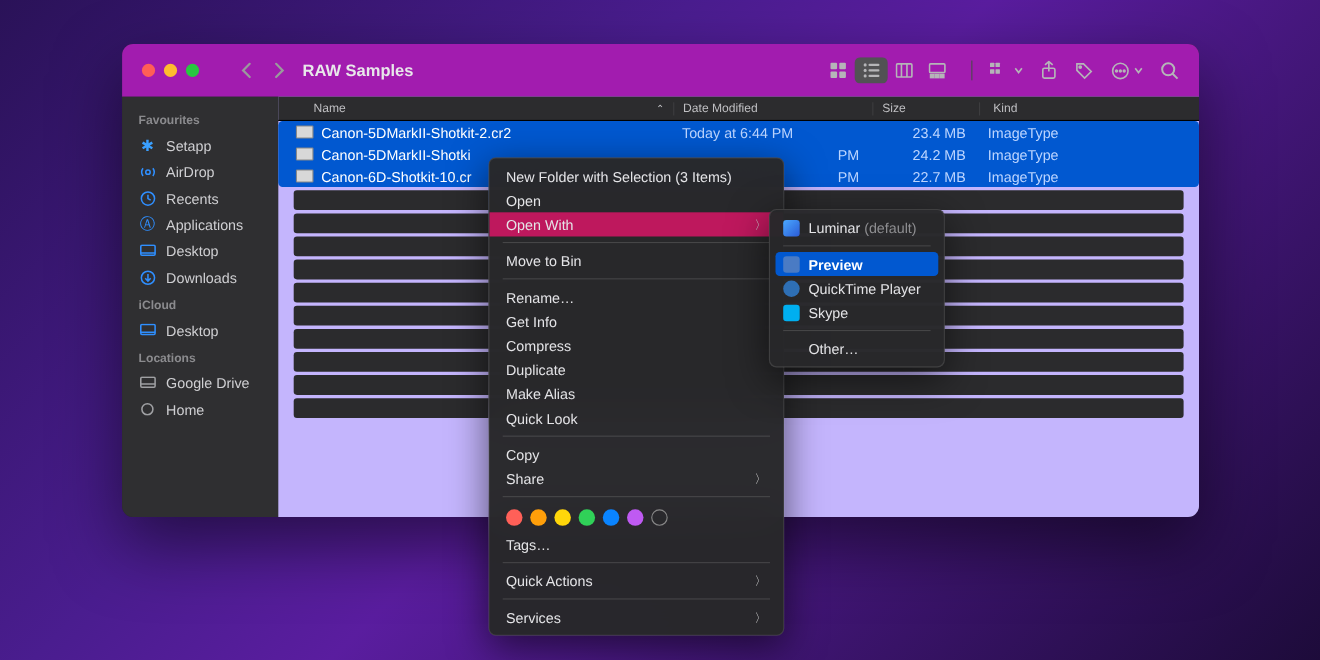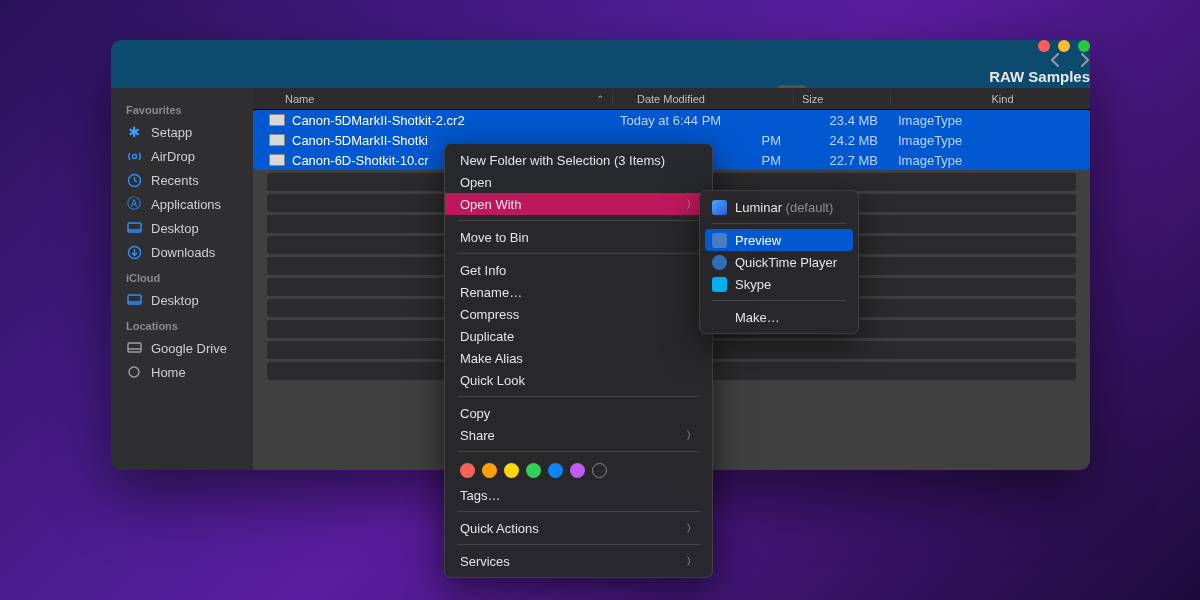--- a/index.html
+++ b/index.html
@@ -1,46 +1,46 @@
 <!DOCTYPE html>
 <html><head>
 <meta charset="utf-8">
 <style>
 * { margin: 0; padding: 0; box-sizing: border-box; font-family: -apple-system, "Helvetica Neue", Arial, sans-serif; -webkit-font-smoothing: antialiased; }
 body { width: 1200px; height: 600px; background: linear-gradient(135deg, #2a1258 0%, #4a1d8f 35%, #5a1d9f 50%, #1d0b3a 100%); overflow: hidden; position: relative; }
 
 .window { position: absolute; left: 111px; top: 40px; width: 979px; height: 430px; background: #2a2a2c; border-radius: 10px; box-shadow: 0 25px 60px rgba(0,0,0,0.5); overflow: visible; }
 
-.titlebar { height: 48px; display: flex; align-items: flex-end; background: #0c4a6e; border-top-left-radius: 10px; border-top-right-radius: 10px; flex-direction: column; }
+.titlebar { height: 48px; display: flex; align-items: center; background: #a21caf; border-top-left-radius: 10px; border-top-right-radius: 10px; }
 .traffic { display: flex; gap: 8px; padding-left: 18px; }
 .dot { width: 12px; height: 12px; border-radius: 50%; }
 .dot.red { background: #ff5f57; } .dot.yellow { background: #febc2e; } .dot.green { background: #28c840; }
 .nav { display: flex; gap: 18px; margin-left: 38px; color: #9a9a9c; }
 .nav .chev { font-size: 18px; cursor: default; }
 .title { color: #e8e8ea; font-weight: 600; font-size: 15px; margin-left: 16px; }
 .toolbar-right { margin-left: auto; display: flex; align-items: center; gap: 16px; padding-right: 18px; color: #b5b5b8; font-size: 15px; }
 .view-group { display: flex; align-items: center; background: transparent; border-radius: 6px; overflow: hidden; }
 .view-group span { padding: 4px 7px; display: inline-flex; }
 .view-group span.active { background: #525254; border-radius: 5px; }
 .tb-btn { display: inline-flex; align-items: center; gap: 4px; }
 .sep { width: 1px; height: 18px; background: #4a4a4c; }
 
 .body { display: flex; height: calc(100% - 48px); }
 .sidebar { width: 142px; background: #2f2f31; border-bottom-left-radius: 10px; padding: 8px 0; overflow: hidden; font-size: 13px; }
 .sb-section { color: #8b8b8e; font-size: 11px; font-weight: 600; padding: 8px 15px 4px; }
 .sb-item { display: flex; align-items: center; gap: 9px; color: #cfcfd2; padding: 4px 15px; cursor: default; }
 .sb-item .ic { width: 16px; height: 16px; display: inline-flex; align-items: center; justify-content: center; color: #2f8fff; font-size: 14px; }
 
-.content { flex: 1; background: #404040; border-bottom-right-radius: 10px; position: relative; }
+.content { flex: 1; background: #c4b5fd; border-bottom-right-radius: 10px; position: relative; }
 .col-header { display: flex; align-items: center; height: 22px; border-bottom: 1px solid #000; color: #bfbfc2; font-size: 11px; background: #2c2c2e; }
 .col-name { padding-left: 32px; width: 359px; display: flex; align-items: center; }
 .col-name .sort { margin-left: auto; margin-right: 8px; font-size: 9px; }
-.col-date { width: 181px; border-left: 1px solid #3d3d3f; padding-left: 24px; }
+.col-date { width: 181px; border-left: 1px solid #3d3d3f; padding-left: 8px; }
 .col-size { width: 97px; border-left: 1px solid #3d3d3f; padding-left: 8px; }
-.col-kind { flex: 1; border-left: 1px solid #3d3d3f; padding-left: 24px; text-align: center; }
+.col-kind { flex: 1; border-left: 1px solid #3d3d3f; padding-left: 12px; }
 
 .rows { }
 .row { display: flex; align-items: center; height: 20px; font-size: 13px; color: #e2e2e5; }
 .row.sel { background: #0158d0; color: #fff; }
 .row.sel.first { border-top-left-radius: 4px; border-top-right-radius: 4px; }
 .row.sel.last { border-bottom-left-radius: 4px; border-bottom-right-radius: 4px; justify-content: space-between; }
 .row .c-name { width: 359px; display: flex; align-items: center; gap: 7px; padding-left: 16px; overflow: hidden; white-space: nowrap; }
 .row .thumb { width: 16px; height: 12px; background: #d8d8d8; border: 1px solid #888; border-radius: 1px; flex-shrink: 0; display: inline-block; }
 .row .c-date { width: 181px; padding-left: 8px; }
 .row .c-size { width: 97px; padding-left: 8px; text-align: right; padding-right: 12px; }
@@ -53,21 +53,21 @@
 .ctx-item { padding: 3.5px 15px; display: flex; align-items: center; cursor: default; }
 .ctx-item.hi { background: #be185d; }
 .ctx-item .arrow { margin-left: auto; font-size: 11px; color: #ccc; }
 .ctx-sep { height: 1px; background: rgba(140,140,140,0.3); margin: 5px 12px; }
 .ctx-tags { display: flex; gap: 7px; padding: 6px 15px; }
 .tag-dot { width: 15px; height: 15px; border-radius: 50%; }
 .tag-dot.empty { border: 1.5px solid #888; background: transparent; }
 
 .sub-menu { position: absolute; left: 699px; top: 190px; width: 160px; background: rgba(40,40,42,0.98); border: 1px solid rgba(120,120,120,0.3); border-radius: 7px; box-shadow: 0 10px 35px rgba(0,0,0,0.55); padding: 5px 0; font-size: 13px; color: #e4e4e7; }
 .sub-item { padding: 3.5px 12px; display: flex; align-items: center; gap: 8px; cursor: default; }
-.sub-item.hi { background: #0158d0; color: #fff; border-radius: 4px; margin: 0 5px; padding-left: 7px; padding-right: 7px; }
+.sub-item.hi { background: #0158d0; color: #fff; border-radius: 4px; margin: 0 5px; padding-left: 7px; padding-right: 7px; font-weight: bold; }
 .sub-item .app-ic { width: 15px; height: 15px; border-radius: 3px; display: inline-block; flex-shrink: 0; }
 .dim { color: #8e8e91; }
 
 svg { display: block; }
 </style>
 </head>
 <body>
 
 <div class="window">
   <div class="titlebar">
@@ -305,22 +305,22 @@
 <div class="ctx-menu">
   <div class="ctx-item">New Folder with Selection (3 Items)</div>
   <div class="ctx-item">Open</div>
   <div class="ctx-item hi">
       <span>Open With</span>
       <span class="arrow">〉</span>
     </div>
   <div class="ctx-sep"></div>
   <div class="ctx-item">Move to Bin</div>
   <div class="ctx-sep"></div>
+  <div class="ctx-item">Rename…</div>
   <div class="ctx-item">Get Info</div>
-  <div class="ctx-item">Rename…</div>
   <div class="ctx-item">Compress</div>
   <div class="ctx-item">Duplicate</div>
   <div class="ctx-item">Make Alias</div>
   <div class="ctx-item">Quick Look</div>
   <div class="ctx-sep"></div>
   <div class="ctx-item">Copy</div>
   <div class="ctx-item">
       <span>Share</span>
       <span class="arrow">〉</span>
     </div>
@@ -361,15 +361,15 @@
       <span class="app-ic" style="background:#2e6fb5;border-radius:50%"></span>
       <span>QuickTime Player</span>
     </div>
   <div class="sub-item">
       <span class="app-ic" style="background:#00aff0"></span>
       <span>Skype</span>
     </div>
   <div class="ctx-sep"></div>
   <div class="sub-item">
       <span style="width:15px"></span>
-      <span>Make…</span>
+      <span>Other…</span>
     </div>
 </div>
 
 </body></html>

